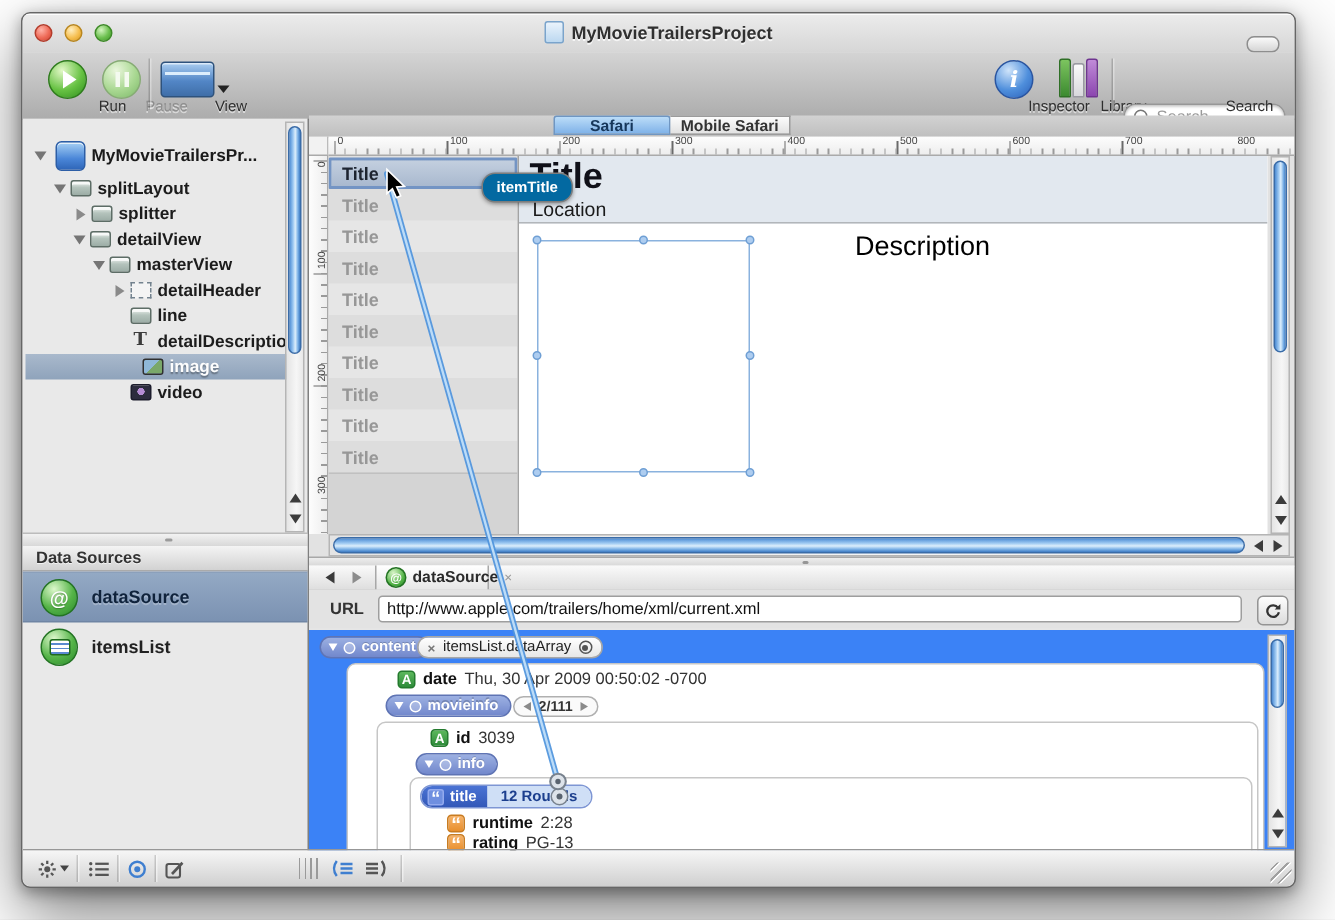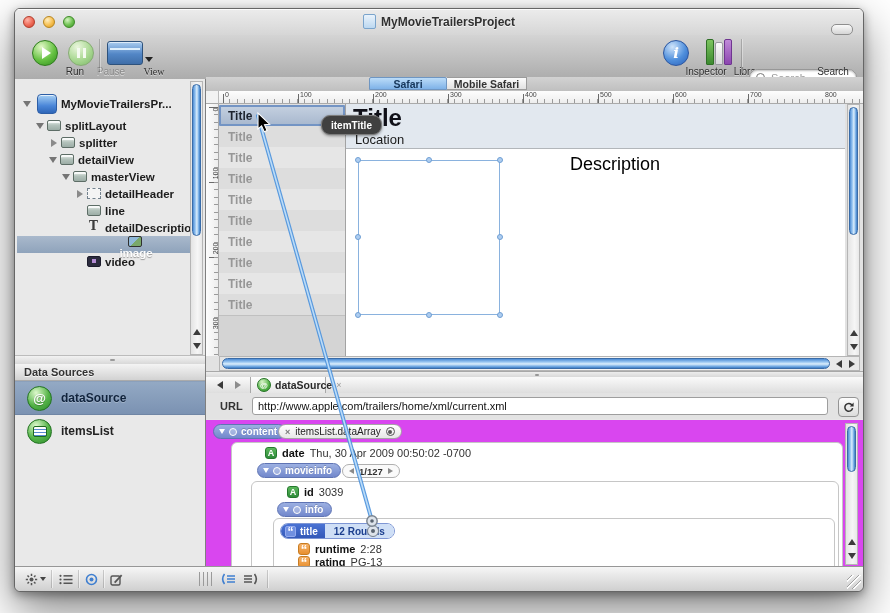--- a/index.html
+++ b/index.html
@@ -149,21 +149,21 @@
     border:1px solid #237323;color:#fff;font-size:8px;font-weight:bold;display:flex;align-items:center;justify-content:center;flex:none;}
   #dp-tab .mini-at::after{content:"@";}
   #dp-tab-label{font-size:10.5px;font-weight:bold;color:#2a2a2a;}
   #dp-tab-close{font-size:9px;color:#9a9a9a;}
   #url-row{position:absolute;left:0;top:16px;right:0;height:26px;background:#e3e3e3;}
   #url-label{position:absolute;left:14px;top:7px;font-size:11px;font-weight:bold;color:#333;}
   #url-input{position:absolute;left:46px;top:4px;width:576px;height:18px;border:1px solid #9e9e9e;border-radius:3px;
     font-size:11px;color:#111;padding:0 5px;box-sizing:border-box;background:#fff;font-family:"Liberation Sans",sans-serif;}
   #refresh-btn{position:absolute;left:632px;top:4px;width:19px;height:18px;border:1px solid #949494;border-radius:4px;
     background:linear-gradient(#fdfdfd,#dcdcdc);display:flex;align-items:center;justify-content:center;}
-  #dataview{position:absolute;left:0;top:43px;right:0;bottom:0;background:#d946ef;overflow:hidden;text-decoration:underline;}
+  #dataview{position:absolute;left:0;top:43px;right:0;bottom:0;background:#3b82f6;overflow:hidden;text-decoration:underline;}
   .pill{position:absolute;height:15px;border-radius:8px;background:linear-gradient(#9cb0e2,#7288cc);border:1px solid #5f74b4;
     display:inline-flex;align-items:center;gap:4px;padding:0 8px 0 5px;color:#fff;font-weight:bold;font-size:10px;
     text-shadow:0 -1px 0 rgba(0,0,0,.2);box-sizing:border-box;}
   .ptri{width:0;height:0;border-left:3.5px solid transparent;border-right:3.5px solid transparent;border-top:5px solid #fff;}
   .pring{width:8px;height:8px;border:1.5px solid #fff;border-radius:50%;box-sizing:border-box;background:rgba(255,255,255,.25);}
   .token{position:absolute;height:15px;border-radius:8px;background:linear-gradient(#ffffff,#e7e7e7);border:1px solid #a6a6a6;
     display:inline-flex;align-items:center;gap:5px;padding:0 6px;font-size:10px;color:#222;box-sizing:border-box;}
   .token .tx{color:#777;font-size:9px;font-weight:bold;}
   .tring{width:9px;height:9px;border:1.5px solid #555;border-radius:50%;box-sizing:border-box;position:relative;}
   .tring::after{content:"";position:absolute;inset:1.5px;border-radius:50%;background:#555;}
@@ -194,21 +194,21 @@
   #statusbar{left:0;right:0;bottom:0;height:24px;background:linear-gradient(#f6f6f6,#cfcfcf);
     border-top:1px solid #979797;border-radius:0 0 6px 6px;}
   .st-div{position:absolute;top:3px;width:1px;height:18px;background:rgba(0,0,0,.16);box-shadow:1px 0 0 rgba(255,255,255,.5);}
   .st-btn{position:absolute;top:5px;height:14px;display:flex;align-items:center;gap:2px;}
   .caret-dn{border-left:3.5px solid transparent;border-right:3.5px solid transparent;border-top:4px solid #444;}
   #grip{position:absolute;left:184px;top:5px;width:14px;height:14px;
     background:repeating-linear-gradient(to right,#9a9a9a 0 1px,transparent 1px 4px);}
   #resize-grip{position:absolute;right:2px;bottom:2px;width:14px;height:14px;border-radius:0 0 5px 0;
     background:repeating-linear-gradient(135deg,transparent 0 3px,#a0a0a0 3px 4px,#fdfdfd 4px 5px);}
   #overlay{position:absolute;left:0;top:0;width:850px;height:584px;pointer-events:none;z-index:60;}
-  #drag-tooltip{left:306px;top:106px;height:18px;padding:0 9px;border-radius:9px;background:#404040;
+  #drag-tooltip{left:306px;top:106px;height:18px;padding:0 9px;border-radius:9px;background:#0369a1;
     border:1px solid #7d7d7d;color:#fff;font-size:10px;font-weight:bold;display:flex;align-items:center;
     z-index:55;box-shadow:0 1px 3px rgba(0,0,0,.4);text-align:right;}
 </style>
 </head>
 <body>
 
 <div id="window">
 
   <div id="titlebar" class="abs">
     <div class="abs tl tl-red"></div>
@@ -222,21 +222,21 @@
   </div>
 
   <div id="toolbar" class="abs">
     <div id="run-btn" class="glossy"></div>
     <div class="tb-label" style="left:60px;">Run</div>
     <div id="pause-btn" class="glossy"></div>
     <div class="tb-label dim" style="left:96px;">Pause</div>
     <div class="tb-div" style="left:84px;"></div>
     <div id="view-btn"></div>
     <div id="view-caret"></div>
-    <div class="tb-label" style="left:139px;font-family:Liberation Serif, serif;">View</div>
+    <div class="tb-label" style="left:139px;">View</div>
     <div id="inspector-btn" class="glossy"></div>
     <div class="tb-label" style="left:691px;">Inspector</div>
     <div id="library-btn">
       <span class="book book1"></span>
       <span class="book book2"></span>
       <span class="book book3"></span>
     </div>
     <div class="tb-label" style="left:734px;">Library</div>
     <div class="tb-div" style="left:726px;"></div>
     <div id="search-field">
@@ -281,21 +281,21 @@
         <div class="trow" style="padding-left: 56px;">
           <div class="tri tri-none"></div>
           <div class="ti view-icon"></div>
           <div class="tlabel">line</div>
         </div>
         <div class="trow" style="padding-left: 56px;">
           <div class="tri tri-none"></div>
           <div class="ti text-icon"></div>
           <div class="tlabel">detailDescription</div>
         </div>
-        <div class="trow sel" style="padding-left: 64px; flex-direction: column;">
+        <div class="trow sel" style="padding-left: 64px;">
           <div class="tri tri-none"></div>
           <div class="ti image-icon"></div>
           <div class="tlabel">image</div>
         </div>
         <div class="trow" style="padding-left: 56px;">
           <div class="tri tri-none"></div>
           <div class="ti video-icon"></div>
           <div class="tlabel">video</div>
         </div>
       </div>
@@ -463,21 +463,21 @@
         <b>date</b>
         <span>Thu, 30 Apr 2009 00:50:02 -0700</span>
       </div>
       <div class="pill" style="left:51px;top:43px;">
         <span class="ptri"></span>
         <span class="pring"></span>
         <span>movieinfo</span>
       </div>
       <div class="pager" style="left:136px;top:44px;">
         <span class="pgl"></span>
-        <span>1/127</span>
+        <span>2/111</span>
         <span class="pgr"></span>
       </div>
       <div class="dbox" style="left:45px;top:61px;width:586px;height:93px;"></div>
       <div class="drow" style="left:81px;top:66px;">
         <span class="abadge"></span>
         <b>id</b>
         <span>3039</span>
       </div>
       <div class="pill" style="left:71px;top:82px;">
         <span class="ptri"></span>

